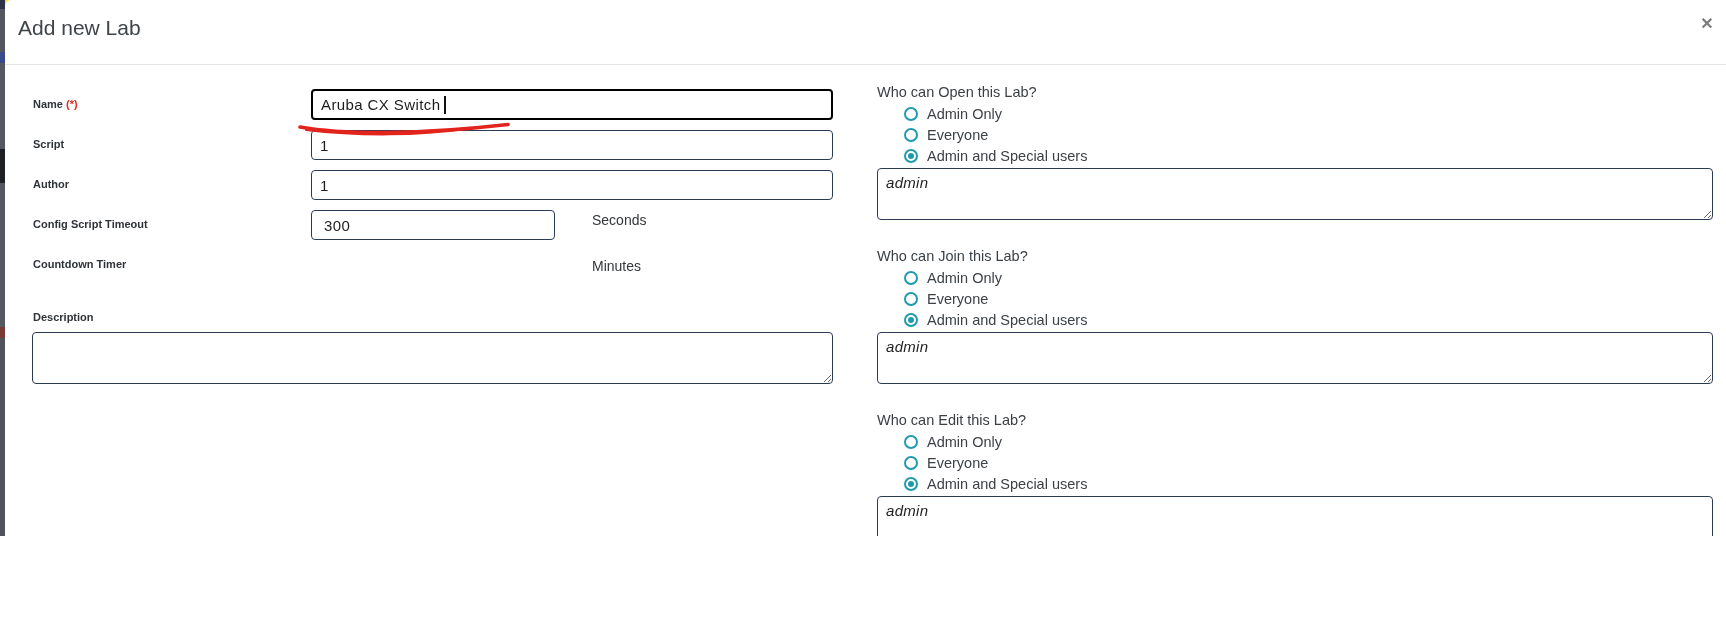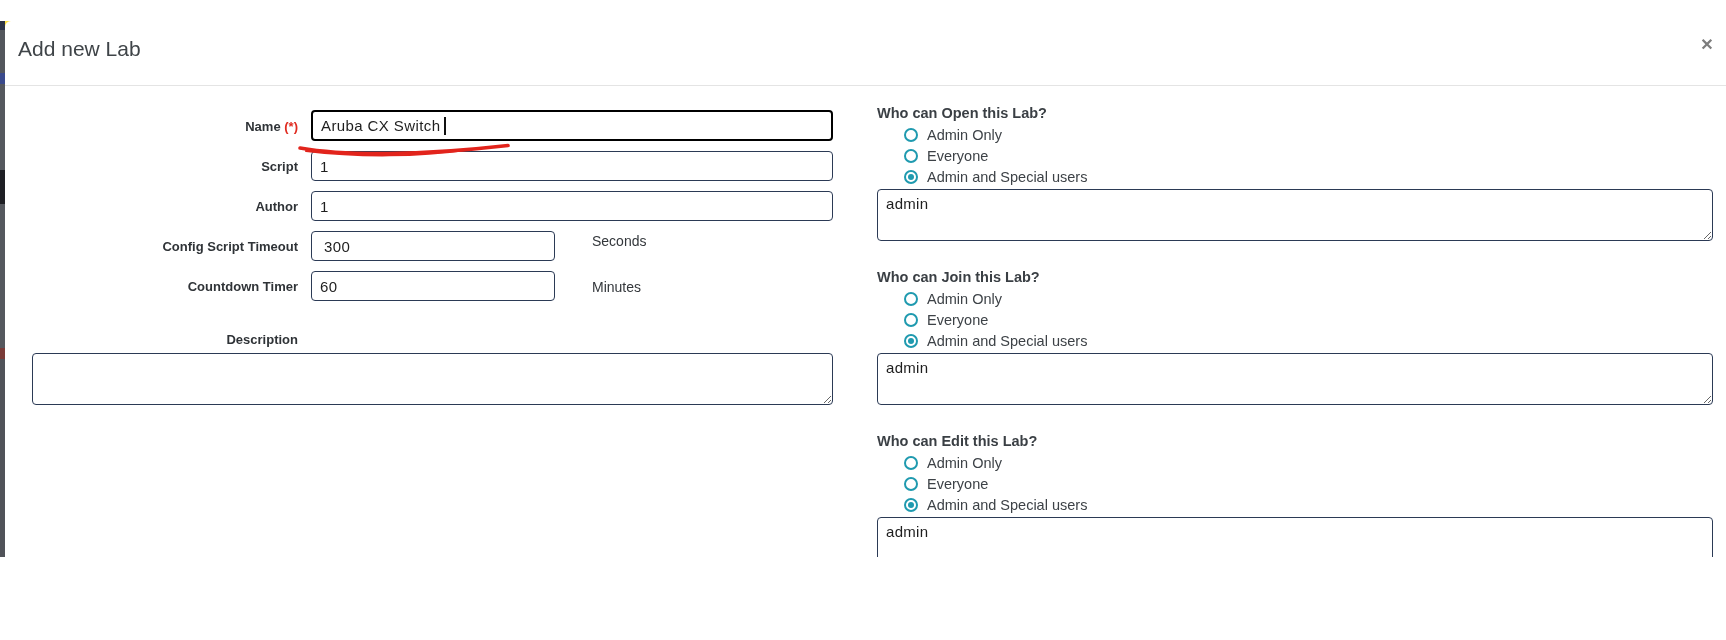--- a/index.html
+++ b/index.html
@@ -1,18 +1,18 @@
 <!DOCTYPE html>
 <html><head>
 <meta charset="utf-8">
 <style>
   html,body{margin:0;padding:0;background:#ffffff;}
   .stage{
     position:relative;width:1726px;height:536px;overflow:hidden;
-    font-family:"Liberation Sans",sans-serif;background:#fde047;margin-top:21px;
+    font-family:"Liberation Sans",sans-serif;background:#fde047;
   }
   
   .bg-strip{
     position:absolute;left:0;top:0;width:5px;height:573px;
     background:linear-gradient(180deg,
       #2d3348 0%,#2d3348 1.5%,
       #53565c 1.5%,#53565c 9%,
       #3a4a8c 9%,#3a4a8c 11%,
       #55585e 11%,#55585e 26%,
       #1e1f24 26%,#1e1f24 32%,
@@ -20,41 +20,41 @@
       #7a3b38 57%,#7a3b38 59%,
       #505359 59%,#505359 100%);
   }
   .modal{position:absolute;left:5px;top:0;right:0;height:640px;background:#fff;border-top-left-radius:6px;}
   .modal-title{position:absolute;left:18px;top:16px;font-size:21px;color:#3f4448;}
   .close-x{position:absolute;left:1695px;top:12px;width:24px;height:24px;
     color:#7d7d7d;font-size:16px;font-weight:700;text-align:center;line-height:24px;cursor:pointer;}
   .hdr-divider{position:absolute;left:5px;right:0;top:64px;height:1px;background:#e4e4e4;}
   .ftr-divider{position:absolute;left:0;right:0;top:572px;height:1px;background:#e8e8e8;}
 
-  .f-label{position:absolute;left:33px;width:265px;font-size:13px;font-weight:700;color:#2f3337;text-align:right;}
+  .f-label{position:absolute;left:33px;width:265px;font-size:11px;font-weight:700;color:#2f3337;}
   .req{color:#e02b20;font-weight:700;}
   .suffix{position:absolute;left:592px;width:120px;font-size:14px;color:#33373b;}
 
   .tbox{
     position:absolute;box-sizing:border-box;background:#fff;
     border:1.5px solid #2b3a55;border-radius:4px;
     font-size:15px;color:#1e1e1e;padding:5px 8px;letter-spacing:0.4px;
     display:flex;align-items:center;white-space:pre;overflow:hidden;
   }
   .tbox.focused{border:2px solid #000;}
   .caret{display:inline-block;width:1.5px;height:18px;background:#111;margin-left:4px;}
 
   textarea.tarea{
     position:absolute;box-sizing:border-box;background:#fff;
     border:1.5px solid #2b3a55;border-radius:4px;resize:both;
     font-family:"Liberation Sans",sans-serif;font-size:15px;color:#1e1e1e;
-    padding:5px 8px;letter-spacing:0.3px;outline:none;
+    padding:5px 8px;letter-spacing:0.3px;outline:none;font-style:italic;
   }
 
-  .perm-heading{position:absolute;left:877px;width:600px;font-size:14.5px;font-weight:700;color:#3a3f44;}
+  .perm-heading{position:absolute;left:877px;width:600px;font-size:14.5px;font-weight:400;color:#3a3f44;}
   .radio-row{position:absolute;left:879px;width:420px;height:20px;display:flex;align-items:center;cursor:pointer;padding-left:25px;}
   .radio{box-sizing:border-box;width:14px;height:14px;border:2px solid #1f9aaf;border-radius:50%;
     flex:0 0 auto;position:relative;background:#fff;}
   .radio.checked::after{content:"";position:absolute;left:2px;top:2px;width:6px;height:6px;border-radius:50%;background:#1f9aaf;}
   .radio-label{margin-left:9px;font-size:14.5px;color:#3d4247;}
 
   .btn{position:absolute;top:589px;height:33px;border:none;border-radius:5px;
     color:#fff;font-family:"Liberation Sans",sans-serif;font-size:15.5px;cursor:pointer;padding:8px;}
   .btn-close{left:1582px;width:58px;background:#6e757c;}
   .btn-add{left:1656px;width:56px;background:#2f76f0;}
@@ -86,21 +86,20 @@
   <div class="tbox" style="left:311px;top:130px;width:522px;height:30px;"><span>1</span></div>
 
   <div class="f-label" style="top:178px;">Author</div>
   <div class="tbox" style="left:311px;top:170px;width:522px;height:30px;"><span>1</span></div>
 
   <div class="f-label" style="top:218px;">Config Script Timeout</div>
   <div class="tbox" style="left:311px;top:210px;width:244px;height:30px;padding-left:12px;"><span>300</span></div>
   <div class="suffix" style="top:212px;">Seconds</div>
 
   <div class="f-label" style="top:258px;">Countdown Timer</div>
-  <div class="tbox" style="left:311px;top:250px;width:244px;height:30px;"><span>60</span></div>
   <div class="suffix" style="top:258px;">Minutes</div>
 
   <div class="f-label" style="top:311px;">Description</div>
   <textarea class="tarea" style="left: 32px; top: 332px; width: 801px; height: 52px;"></textarea>
 
   <div>
     <div class="perm-heading" style="top:84px;">Who can Open this Lab?</div>
     <div class="radio-row" style="top:104px;">
       <span class="radio"></span>
       <span class="radio-label">Admin Only</span>

